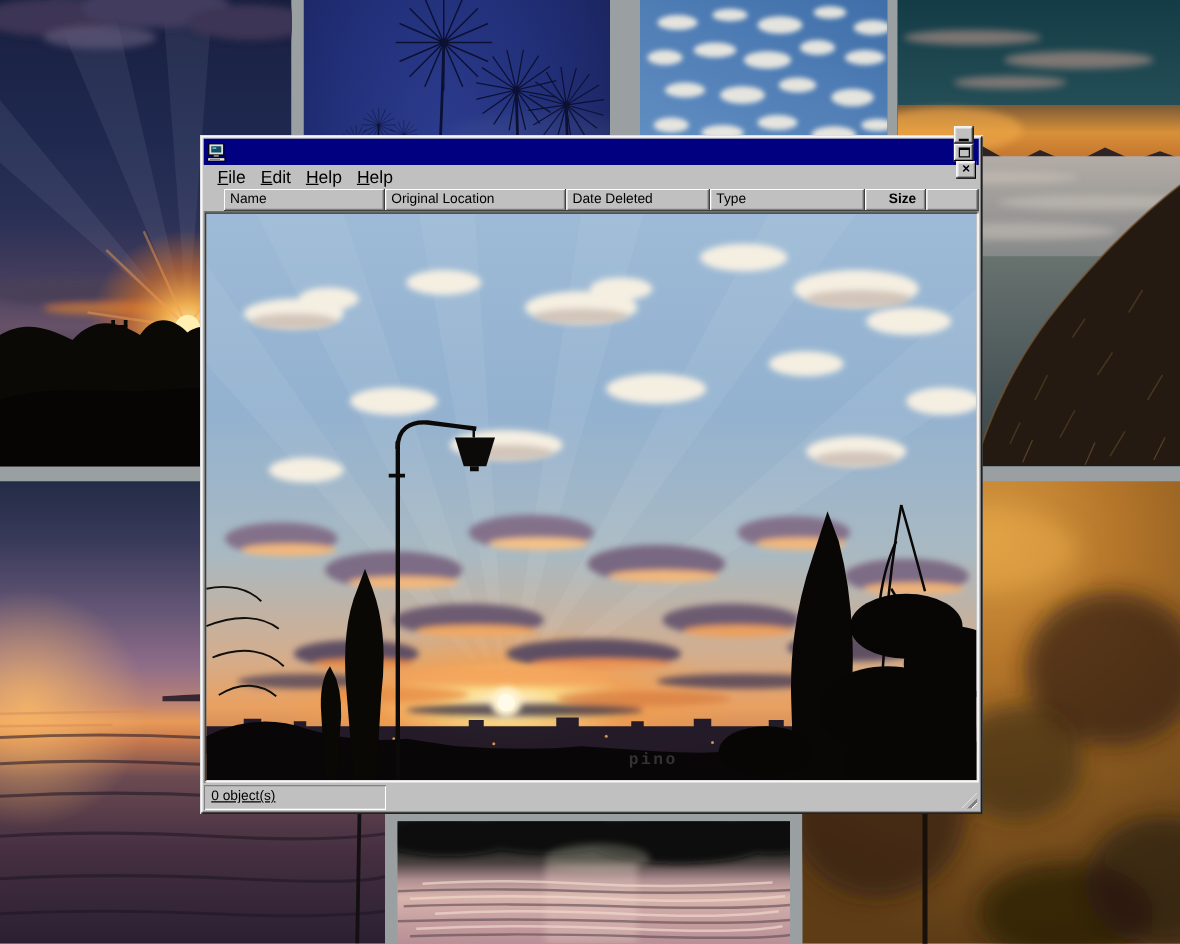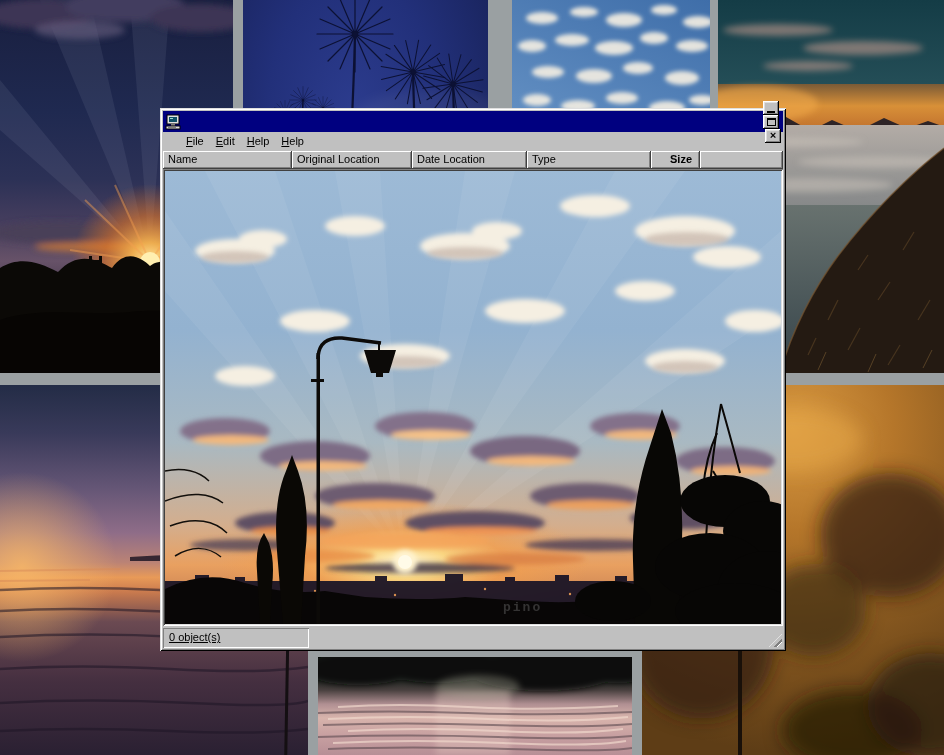--- a/index.html
+++ b/index.html
@@ -35,29 +35,29 @@
   #titletext{flex:1;color:#fff;font-size:11px;font-weight:bold;overflow:hidden;white-space:nowrap;}
   .tbtn{width:16px;height:14px;padding:0;margin:0;border:none;background:#c0c0c0;
     display:flex;align-items:center;justify-content:center;position:relative;
     box-shadow:inset -1px -1px 0 #000, inset 1px 1px 0 #fff,
                inset -2px -2px 0 #808080, inset 2px 2px 0 #dfdfdf;}
   .tbtn.close{margin-left:2px;}
   .glyph-min{display:block;width:8px;height:2px;background:#000;margin-top:8px;}
   .glyph-max{display:block;width:9px;height:8px;border:1px solid #000;border-top:2px solid #000;box-sizing:border-box;}
   .glyph-close{font-size:11px;font-weight:bold;color:#000;line-height:10px;font-family:"Liberation Mono",monospace;}
 
-  #menubar{height:19px;flex:0 0 19px;display:flex;align-items:center;font-size:11px;color:#000;
-    padding-left:17px;}
+  #menubar{height:19px;flex:0 0 19px;display:flex;align-items:center;font-size:14px;color:#000;
+    padding-left:5px;}
   .menu-item{display:inline-block;padding:2px 6px 3px 6px;cursor:default;}
   .menu-item::first-letter{text-decoration:underline;}
 
   #headerrow{height:18px;flex:0 0 18px;display:flex;font-size:11px;color:#000;}
   .hcell{box-sizing:border-box;background:#c0c0c0;padding:2px 4px 0 5px;overflow:hidden;white-space:nowrap;
     box-shadow:inset -1px -1px 0 #404040, inset 1px 1px 0 #fff, inset -2px -2px 0 #808080;}
-  .hc0{width:129px;} .hc1{width:120px;} .hc2{width:115px;} .hc3{width:124px;}
+  .hc0{width:129px;margin-left:16px;} .hc1{width:145px;} .hc2{width:115px;} .hc3{width:124px;}
   .hc4{width:49px;text-align:right;padding-right:8px;font-weight:bold;}
   .hc5{flex:1;}
 
   #viewport{flex:1;background:#737373;position:relative;overflow:hidden;
     box-shadow:inset 1px 1px 0 #808080, inset -1px -1px 0 #fff,
                inset 2px 2px 0 #404040, inset -2px -2px 0 #dfdfdf;padding:2px;}
   #viewport svg{display:block;width:616px;height:453px;}
 
   #statusbar{height:20px;flex:0 0 20px;margin-top:2px;display:flex;gap:2px;position:relative;
     font-size:11px;color:#000;}
@@ -355,21 +355,21 @@
     <div id="menubar">
       <span class="menu-item">File</span>
       <span class="menu-item">Edit</span>
       <span class="menu-item">Help</span>
       <span class="menu-item">Help</span>
     </div>
 
     <div id="headerrow">
       <div class="hcell hc0">Name</div>
       <div class="hcell hc1">Original Location</div>
-      <div class="hcell hc2">Date Location</div>
+      <div class="hcell hc2">Date Deleted</div>
       <div class="hcell hc3">Type</div>
       <div class="hcell hc4">Size</div>
       <div class="hcell hc5"></div>
     </div>
 
     <div id="viewport">
       <svg viewBox="0 0 616 453">
         <defs>
           <linearGradient id="psky" x1="0" y1="0" x2="0" y2="1">
             <stop offset="0" stop-color="#9dbad6"></stop>

